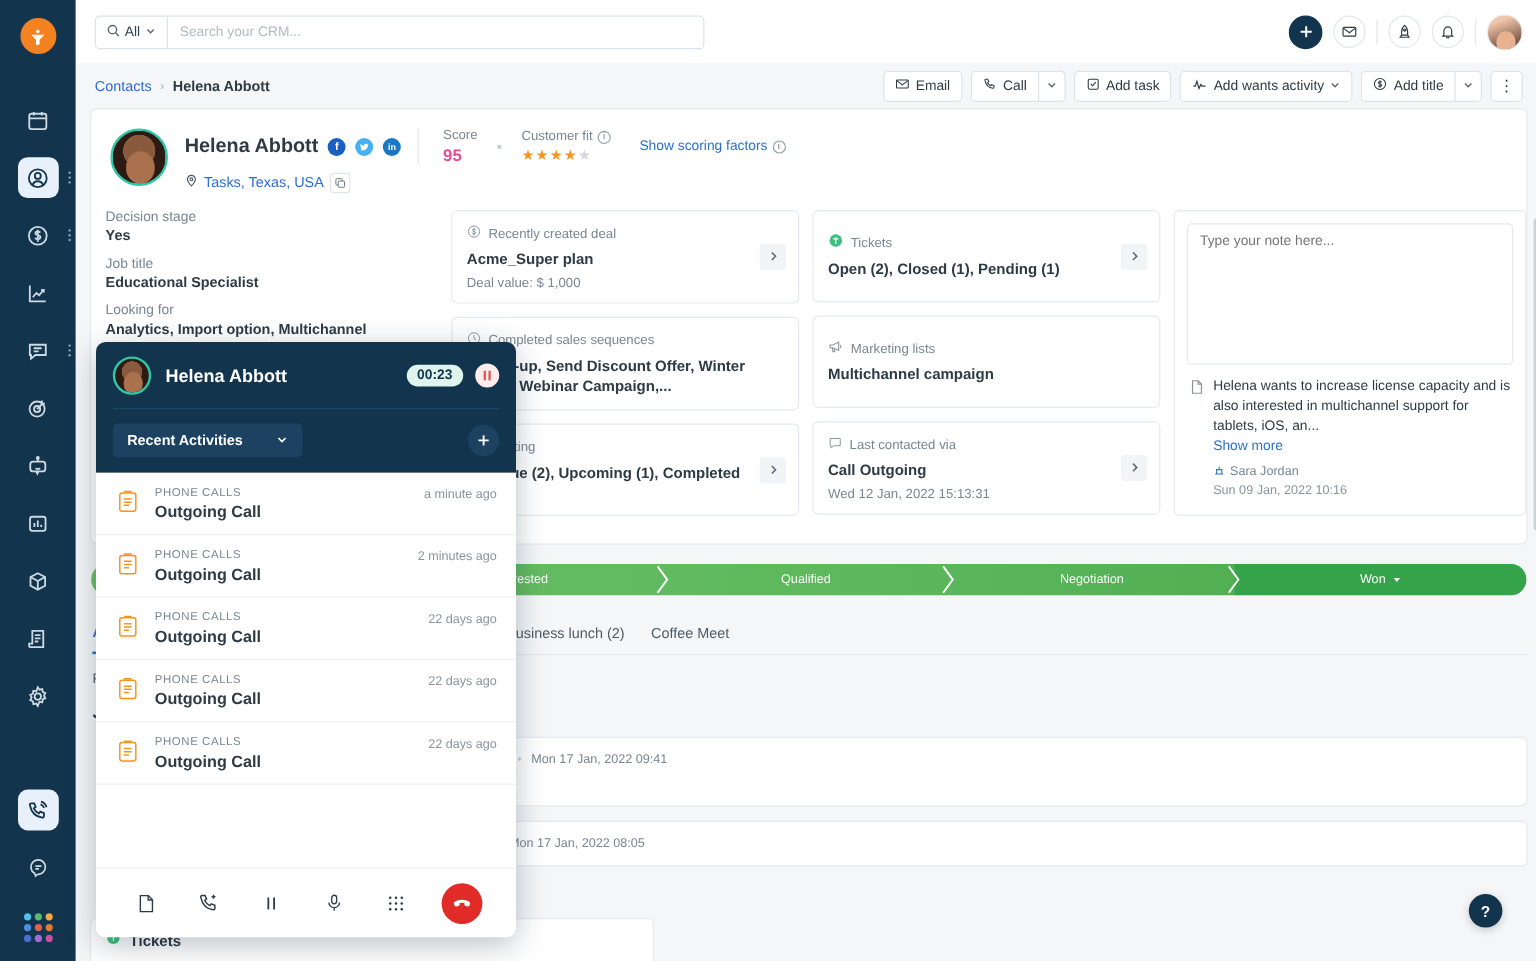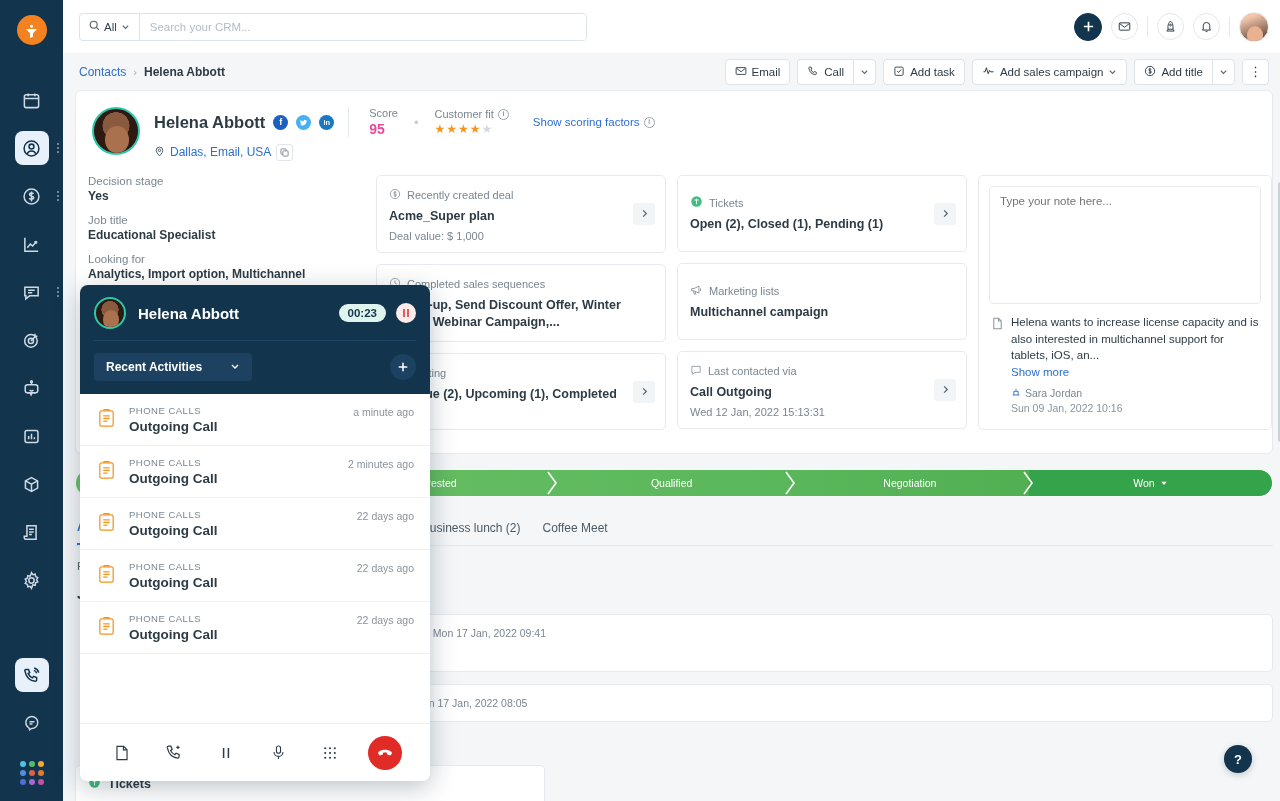--- a/index.html
+++ b/index.html
@@ -206,21 +206,21 @@
   .stage.won span { display: flex; align-items: center; gap: 5px; }
 
   
   .tabs-row { display: flex; align-items: center; gap: 22px; border-bottom: 1px solid #e6eaee; margin-top: 18px; padding: 0 2px; }
   .tab { font-size: 12px; color: #4a5a66; padding: 6px 0 9px 0; cursor: pointer; white-space: nowrap; }
   .tab.active { color: #2c6fcf; font-weight: bold; border-bottom: 2px solid #2c6fcf; }
   .filter-row { display: flex; align-items: center; gap: 8px; font-size: 11.5px; color: #5a6670; padding: 14px 2px 0 2px; }
   .filter-link { color: #2c6fcf; cursor: pointer; display: inline-flex; align-items: center; gap: 3px; }
   .tl-date { font-size: 14.5px; font-weight: bold; color: #2d3b45; padding: 14px 2px 0 2px; }
 
-  .tl-item { display: flex; gap: 6px; margin-top: 12px; align-items: flex-start; }
+  .tl-item { display: flex; gap: 16px; margin-top: 12px; align-items: flex-start; }
   .tl-bubble {
     width: 30px; height: 30px; border-radius: 50%; border: 1px solid #dfe5ea; background: #fff;
     flex: 0 0 30px; display: flex; align-items: center; justify-content: center; margin-left: 10px;
   }
   .tl-card {
     flex: 1; background: #fff; border: 1px solid #e6eaee; border-radius: 5px; padding: 11px 14px;
   }
   .tl-title-row { display: flex; align-items: center; gap: 8px; flex-wrap: wrap; }
   .tl-title { font-size: 12.5px; font-weight: bold; color: #2d3b45; }
   .tl-meta { font-size: 10.5px; color: #7a8691; display:flex; align-items:center; gap:4px; }
@@ -557,21 +557,21 @@
               </svg>
           </span>
           <span>Add task</span>
         </button>
         <button class="btn">
           <span>
             <svg width="13" height="13" viewBox="0 0 16 16" fill="none" stroke="#2d3b45" stroke-width="1.2">
                 <path d="M1.8 9.6h2l1.6-5 2.2 7.4 1.8-4.2 1.2 1.8h3.6"></path>
               </svg>
           </span>
-          <span>Add sales campaign</span>
+          <span>Add wants activity</span>
           <span>
             <svg width="9" height="9" viewBox="0 0 10 10" fill="none" stroke="#5a6670" stroke-width="1.3">
                 <path d="M2 4l3 3 3-3"></path>
               </svg>
           </span>
         </button>
         <div class="btn-group">
           <button class="btn">
             <span>
               <svg width="12" height="12" viewBox="0 0 16 16" fill="none" stroke="#2d3b45" stroke-width="1.2">
@@ -636,21 +636,21 @@
               </span>
             </div>
 
             <div class="loc-row">
               <span>
                 <svg width="11" height="11" viewBox="0 0 14 14" fill="none" stroke="#4a5a66" stroke-width="1.2">
                     <path d="M7 12.6s4.2-4 4.2-7A4.2 4.2 0 002.8 5.6c0 3 4.2 7 4.2 7z"></path>
                     <circle cx="7" cy="5.6" r="1.5"></circle>
                   </svg>
               </span>
-              <span class="loc-txt">Dallas, Email, USA</span>
+              <span class="loc-txt">Tasks, Texas, USA</span>
               <span class="copy-btn">
                 <svg width="9" height="9" viewBox="0 0 12 12" fill="none" stroke="#6d7983" stroke-width="1.1">
                     <rect x="1.2" y="1.2" width="7" height="7" rx="1"></rect>
                     <rect x="3.8" y="3.8" width="7" height="7" rx="1" fill="#fff"></rect>
                   </svg>
               </span>
             </div>
           </div>
         </div>
 

